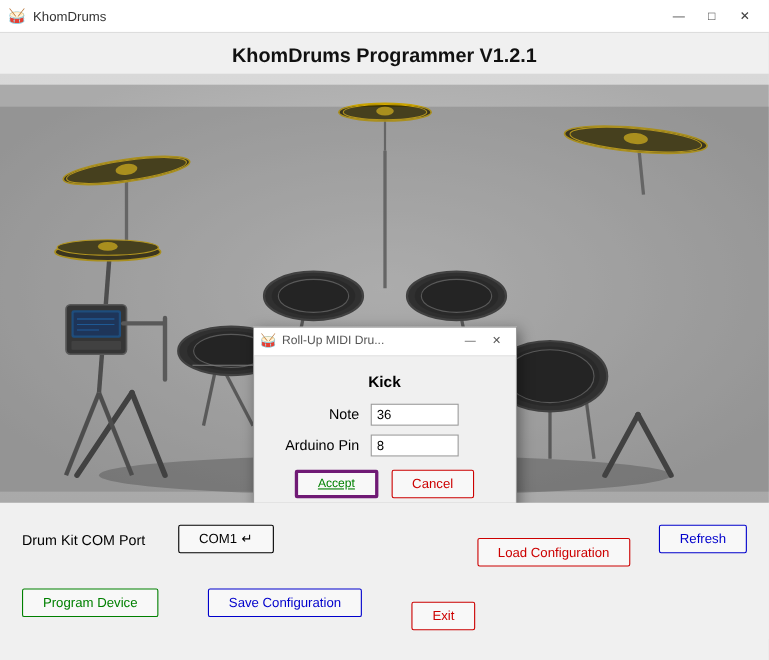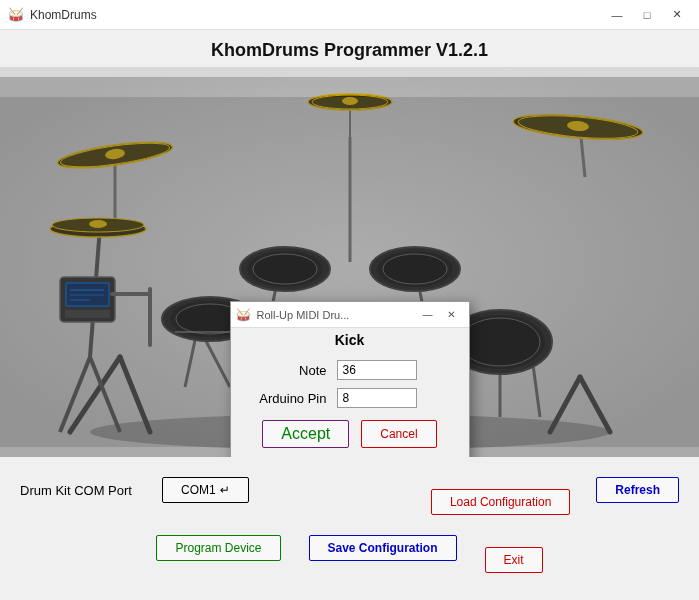--- a/index.html
+++ b/index.html
@@ -87,22 +87,22 @@
     }
     .controls-row {
       display: flex;
       align-items: center;
       gap: 26px;
     }
     .controls-row-1 {
       justify-content: flex-start;
     }
     .controls-row-2 {
-      justify-content: center;
-      gap: 28px;
+      justify-content: flex-start;
+      gap: 45px;
     }
     .com-label {
       font-size: 13px;
       font-weight: normal;
       color: #000;
       margin-right: 4px;
     }
     .com-select-btn {
       background: #fff;
       border: 1px solid #999;
@@ -129,21 +129,20 @@
       border-color: #008000;
     }
     .btn-red {
       color: #cc0000;
       border-color: #cc0000;
       margin-top: 24px;
     }
     .btn-blue {
       color: #0000cc;
       border-color: #0000cc;
-      font-weight: bold;
     }
 
     
     .modal-overlay {
       position: absolute;
       top: 30px;
       left: 0;
       width: 699px;
       height: 570px;
       background: rgba(100,100,100,0.3);
@@ -187,21 +186,21 @@
       background: transparent;
       border: none;
       cursor: pointer;
       font-size: 10px;
       color: #555;
       display: flex;
       align-items: center;
       justify-content: center;
     }
     .modal-body {
-      padding: 4px 16px 14px;
+      padding: 15px 16px 14px;
     }
     .modal-heading {
       text-align: center;
       font-weight: bold;
       font-size: 14px;
       margin-bottom: 12px;
       color: #000;
     }
     .modal-field {
       display: flex;
@@ -225,26 +224,27 @@
     }
     .modal-actions {
       display: flex;
       justify-content: center;
       gap: 12px;
       margin-top: 12px;
     }
     .modal-accept-btn {
       padding: 4px 18px;
       background: #f8f8f8;
-      border: 1px solid #701a75;
+      border: 3px solid #701a75;
       color: #008000;
       cursor: pointer;
-      font-size: 16px;
+      font-size: 11px;
       font-family: inherit;
       border-radius: 2px;
+      text-decoration: underline;
     }
     .modal-cancel-btn {
       padding: 4px 18px;
       background: #f8f8f8;
       border: 1px solid #cc0000;
       color: #cc0000;
       cursor: pointer;
       font-size: 12px;
       font-family: inherit;
       border-radius: 2px;

